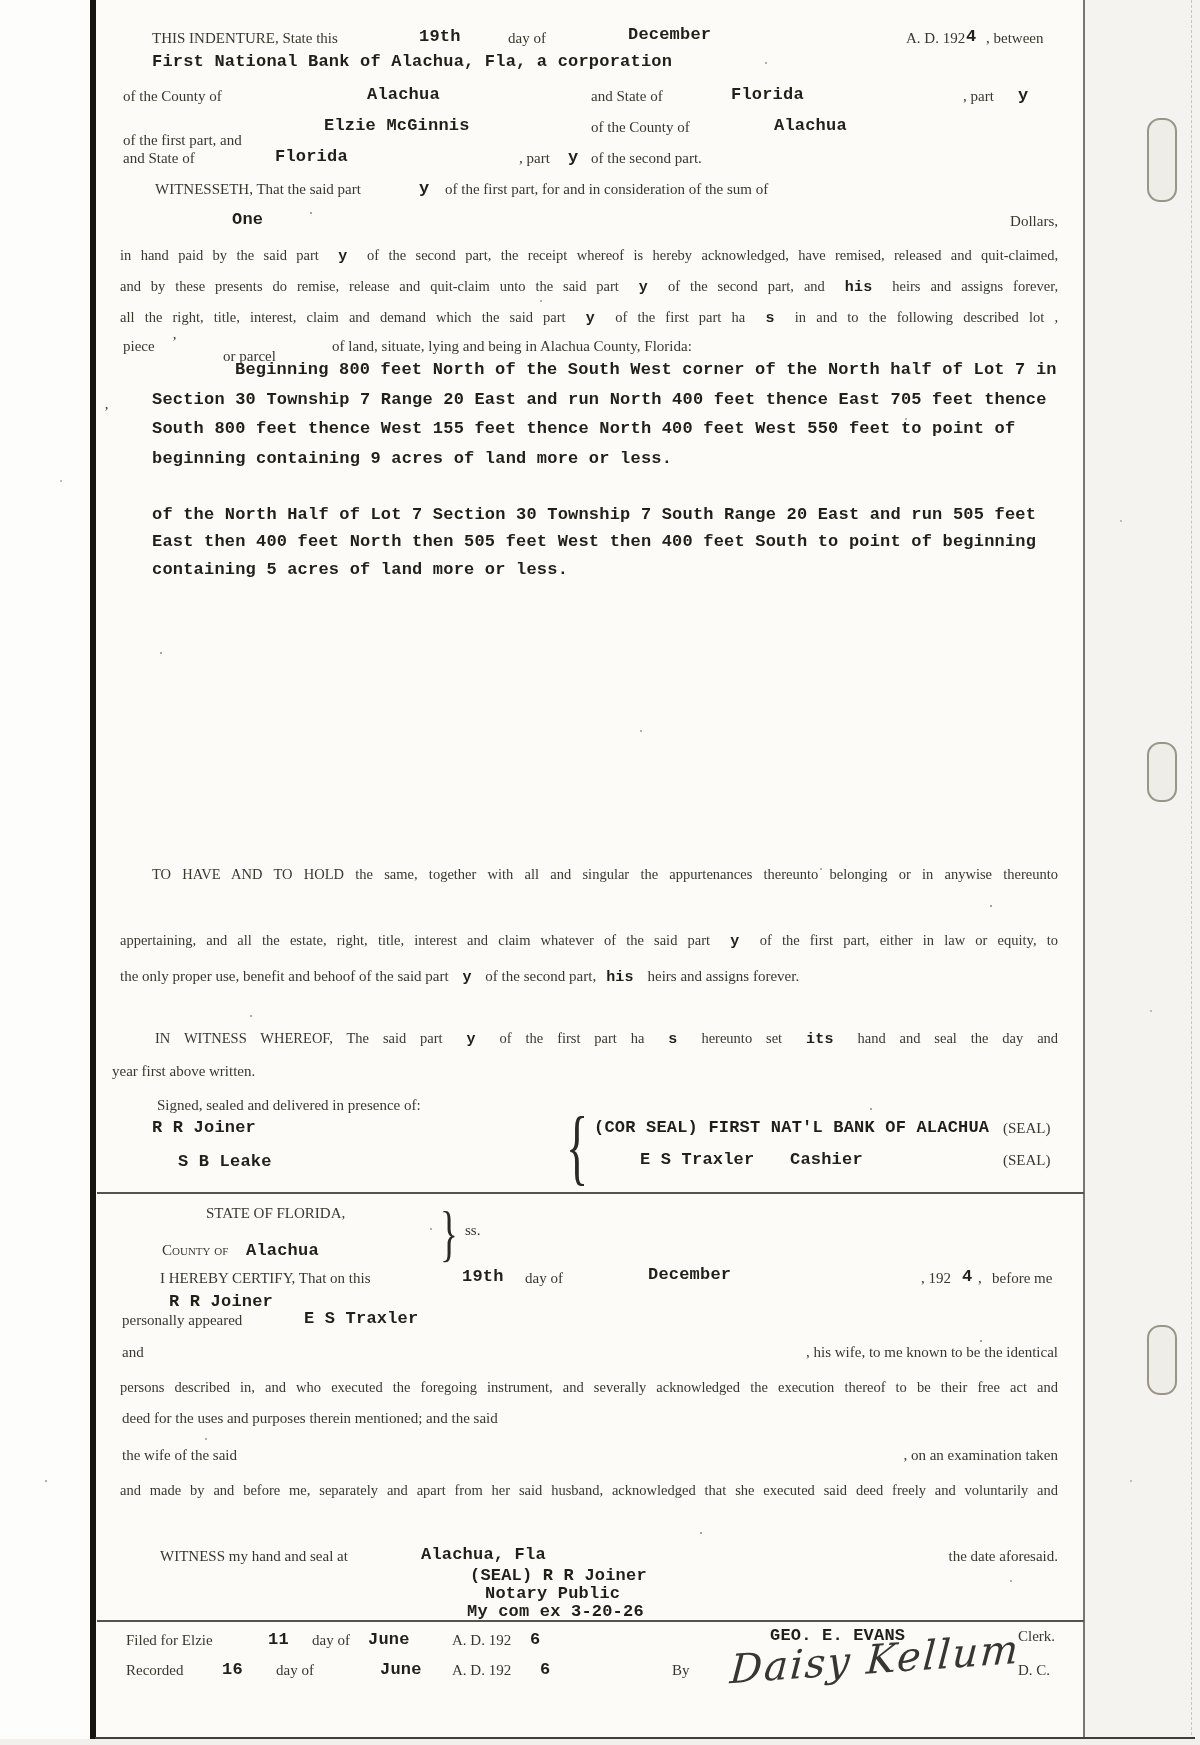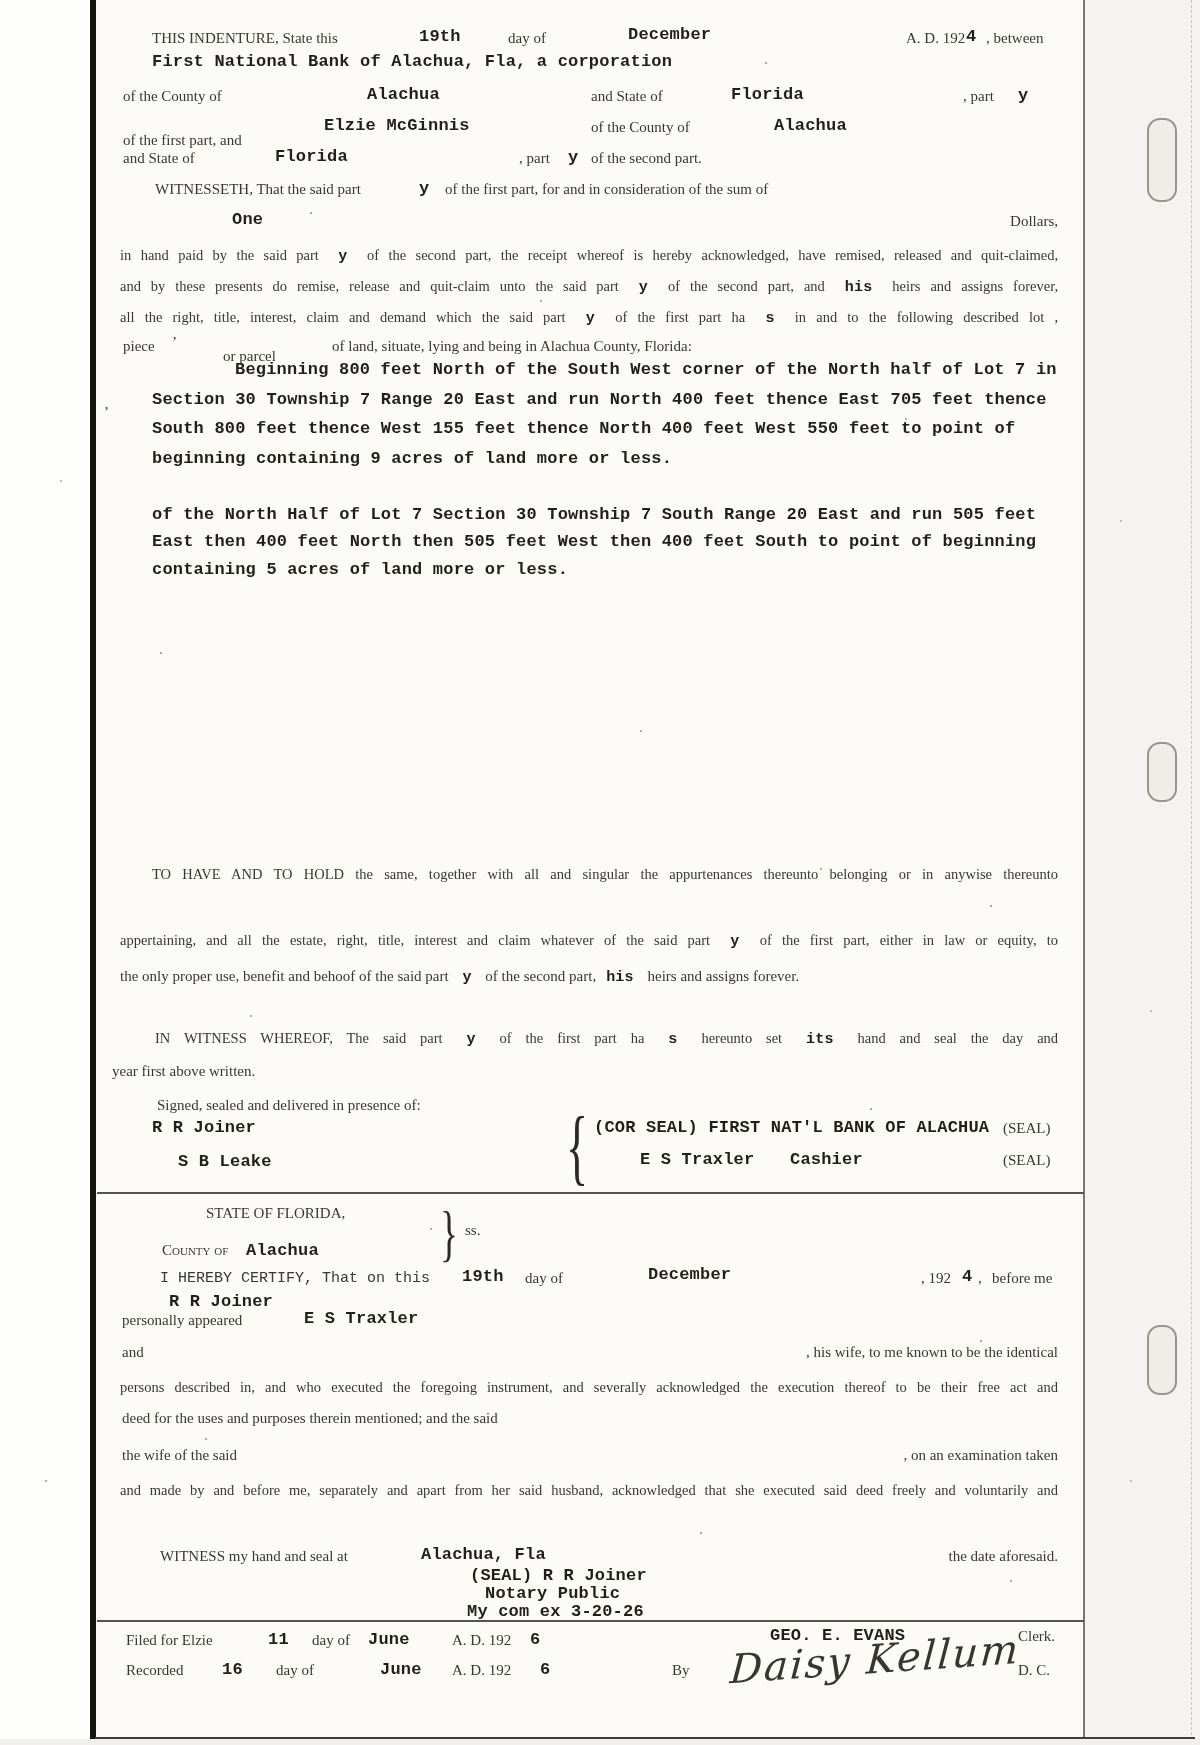--- a/index.html
+++ b/index.html
@@ -119,21 +119,21 @@
   <span class="s" style="left:1003px;top:1152px;">(SEAL)</span>
 
   <div class="rule" style="left:97px;top:1192px;width:987px;"></div>
 
   <span class="s" style="left:206px;top:1205px;">STATE OF FLORIDA,</span>
   <span class="brace" style="left:440px;top:1198px;font-size:62px;transform:scale(.6,1);">}</span>
   <span class="s" style="left:465px;top:1222px;">ss.</span>
   <span class="s sc" style="left:130px;top:1242px;margin-left:32px;">County of</span>
   <span class="t" style="left:246px;top:1241px;">Alachua</span>
 
-  <span class="s" style="left:160px;top:1270px;font-family:Liberation Mono, monospace;">I HEREBY CERTIFY, That on this</span>
+  <span class="s" style="left:160px;top:1270px;">I HEREBY CERTIFY, That on this</span>
   <span class="t" style="left:462px;top:1267px;">19th</span>
   <span class="s" style="left:525px;top:1270px;">day of</span>
   <span class="t" style="left:648px;top:1265px;">December</span>
   <span class="s" style="left:921px;top:1270px;">, 192</span>
   <span class="t" style="left:962px;top:1267px;">4</span>
   <span class="s" style="left:978px;top:1270px;">,</span>
   <span class="s" style="left:992px;top:1270px;">before me</span>
 
   <span class="t" style="left:169px;top:1292px;">R R Joiner</span>
   <span class="s" style="left:122px;top:1312px;">personally appeared</span>

